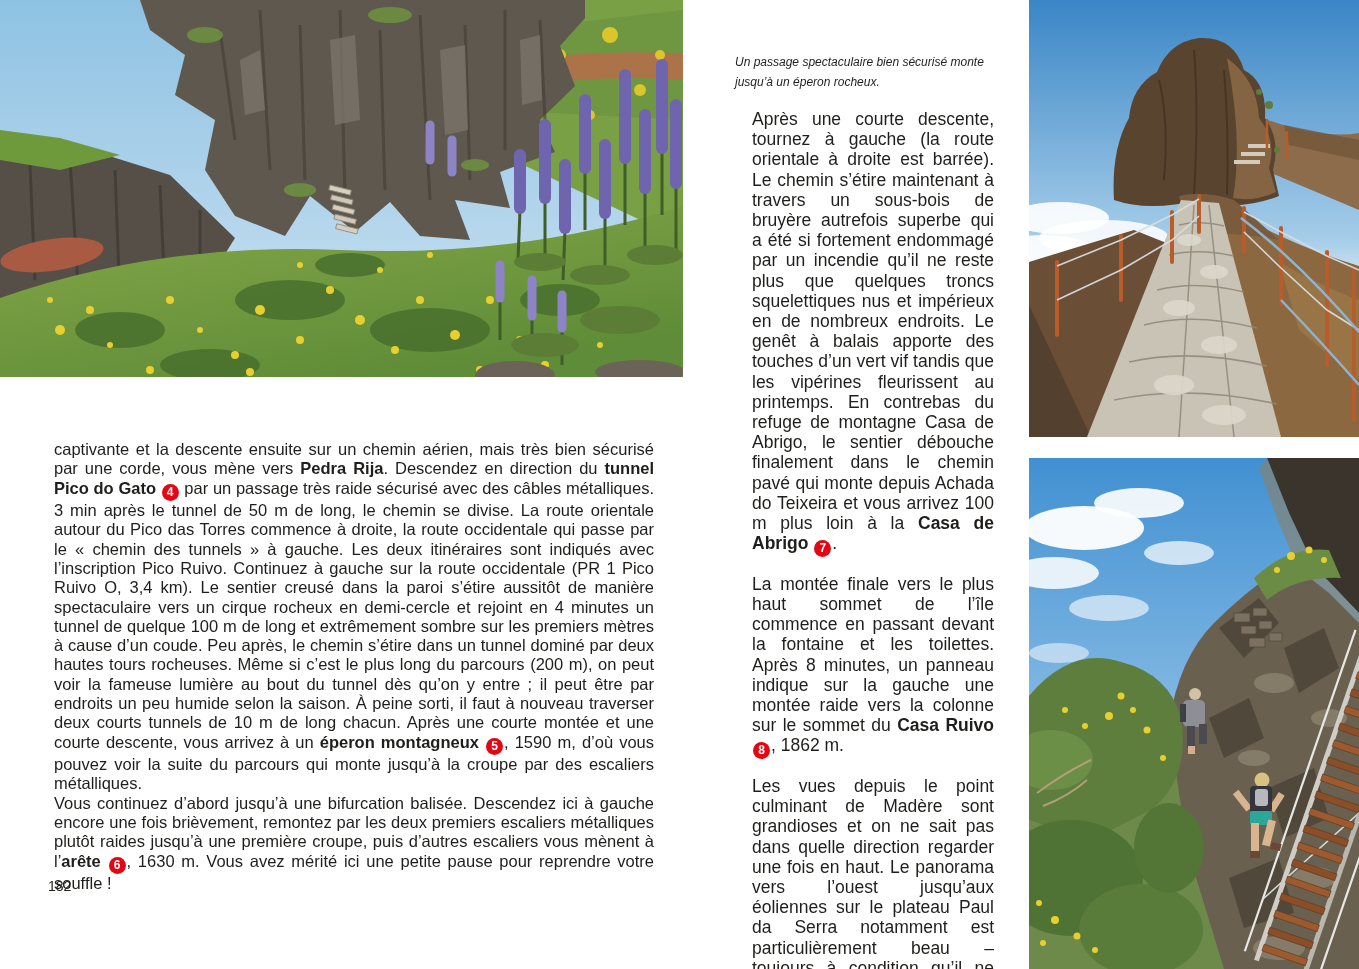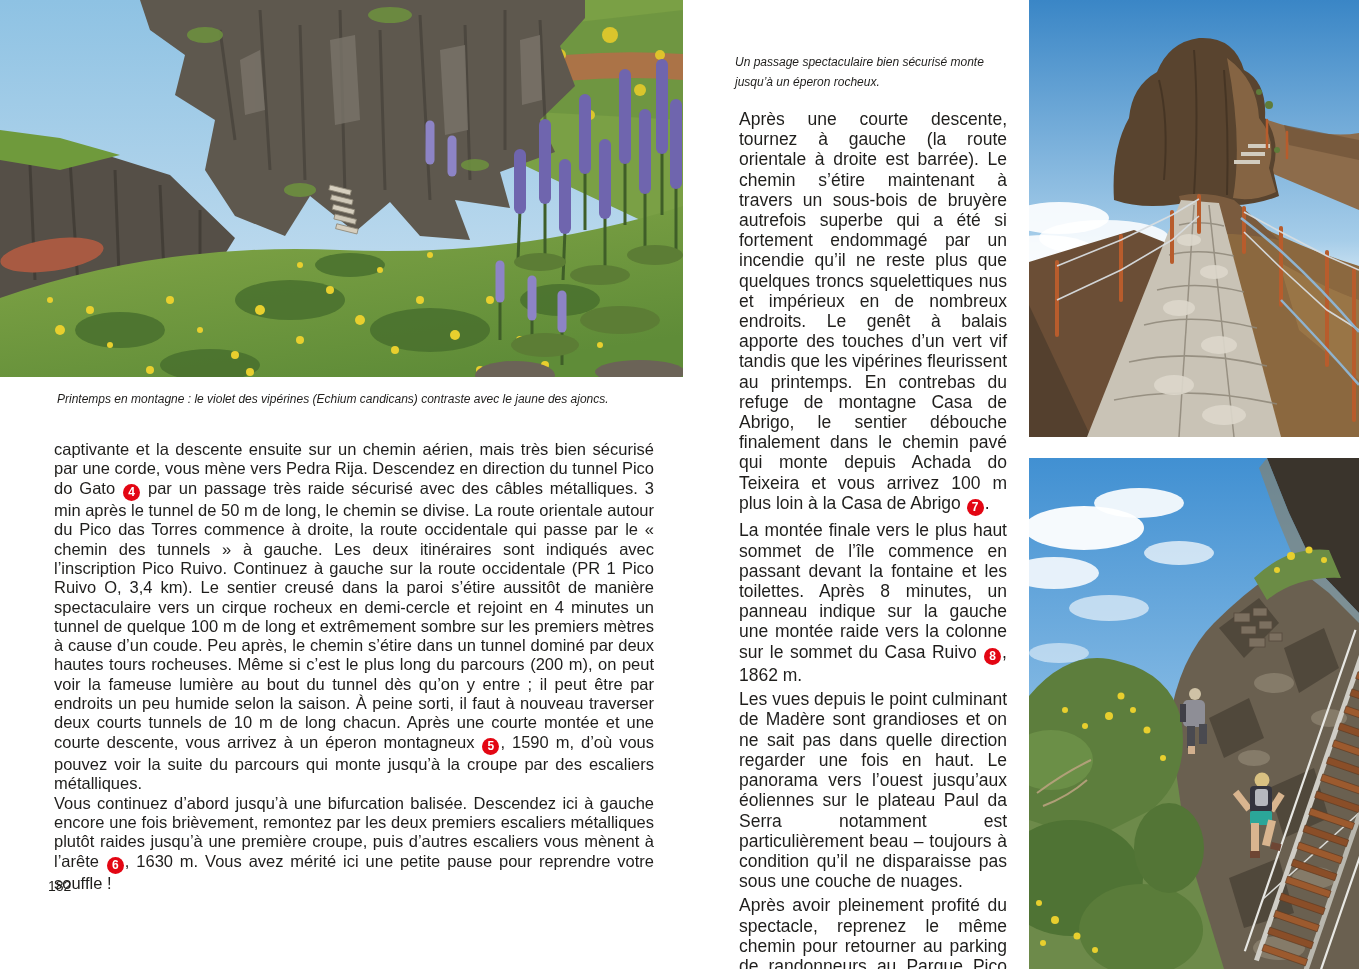--- a/index.html
+++ b/index.html
@@ -11,23 +11,23 @@
 
   .caption{font-style:italic;font-size:12px;line-height:20px;color:#1f1e1c;}
   .caption-main{position:absolute;left:57px;top:389px;width:585px;}
 
   .left-col{position:absolute;left:54px;top:440px;width:600px;font-size:16.5px;line-height:19.3px;}
   .left-col p{margin:0;text-align:justify;}
 
   .mid-col{position:absolute;left:735px;top:52px;width:276px;}
   .mid-col .caption-top{margin:0 0 17px 0;}
   .mid-body{font-size:17.5px;line-height:20.2px;}
-  .mid-body p{margin:4px;text-align:justify;}
-
-  .b{font-weight:400;}
+  .mid-body p{margin:17px;text-align:justify;}
+
+  .b{font-weight:700;}
   .marker{display:inline-block;width:17px;height:17px;border-radius:50%;
     background:var(--accent-red,#e30613);color:#fff;font-weight:700;font-size:12px;
     line-height:17px;text-align:center;vertical-align:-2.5px;margin:0 1px;}
 
   .pagenum{position:absolute;left:48px;top:876px;font-size:14px;line-height:20px;color:#1f1e1c;}
 </style>
 </head>
 <body>
 
 <div class="page">
@@ -187,21 +187,20 @@
           <ellipse cx="545" cy="345" rx="34" ry="12"></ellipse>
         </g>
         <g fill="#6b6357">
           <ellipse cx="515" cy="375" rx="40" ry="14"></ellipse>
             <ellipse cx="640" cy="372" rx="45" ry="12"></ellipse>
         </g>
       </g>
     </svg>
   </figure>
 
-  <div class="caption caption-main">Printemps en montagne : le violet des vipérines (Echium candicans) contraste avec le jaune des ajoncs.</div>
 
   <div class="left-col">
       <p><span>captivante et la descente ensuite sur un chemin aérien, mais très bien sécurisé par une corde, vous mène vers </span><span class="b">Pedra Rija</span><span>. Descendez en direction du </span><span class="b">tunnel Pico do Gato</span><span> </span><span class="marker">4</span><span> par un passage très raide sécurisé avec des câbles métalliques. 3 min après le tunnel de 50 m de long, le chemin se divise. La route orientale autour du Pico das Torres commence à droite, la route occidentale qui passe par le « chemin des tunnels » à gauche. Les deux itinéraires sont indiqués avec l’inscription Pico Ruivo. Continuez à gauche sur la route occidentale (PR 1 Pico Ruivo O, 3,4 km). Le sentier creusé dans la paroi s’étire aussitôt de manière spectaculaire vers un cirque rocheux en demi-cercle et rejoint en 4 minutes un tunnel de quelque 100 m de long et extrêmement sombre sur les premiers mètres à cause d’un coude. Peu après, le chemin s’étire dans un tunnel dominé par deux hautes tours rocheuses. Même si c’est le plus long du parcours (200 m), on peut voir la fameuse lumière au bout du tunnel dès qu’on y entre ; il peut être par endroits un peu humide selon la saison. À peine sorti, il faut à nouveau traverser deux courts tunnels de 10 m de long chacun. Après une courte montée et une courte descente, vous arrivez à un </span><span class="b">éperon montagneux</span><span> </span><span class="marker">5</span><span>, 1590 m, d’où vous pouvez voir la suite du parcours qui monte jusqu’à la croupe par des escaliers métalliques.</span></p>
       <p><span>Vous continuez d’abord jusqu’à une bifurcation balisée. Descendez ici à gauche encore une fois brièvement, remontez par les deux premiers escaliers métalliques plutôt raides jusqu’à une première croupe, puis d’autres escaliers vous mènent à l’</span><span class="b">arête</span><span> </span><span class="marker">6</span><span>, 1630 m. Vous avez mérité ici une petite pause pour reprendre votre souffle !</span></p>
     </div>
 
   <div class="pagenum">182</div>
 
   <div class="mid-col">
     <div class="caption caption-top">Un passage spectaculaire bien sécurisé monte jusqu’à un éperon rocheux.</div>

